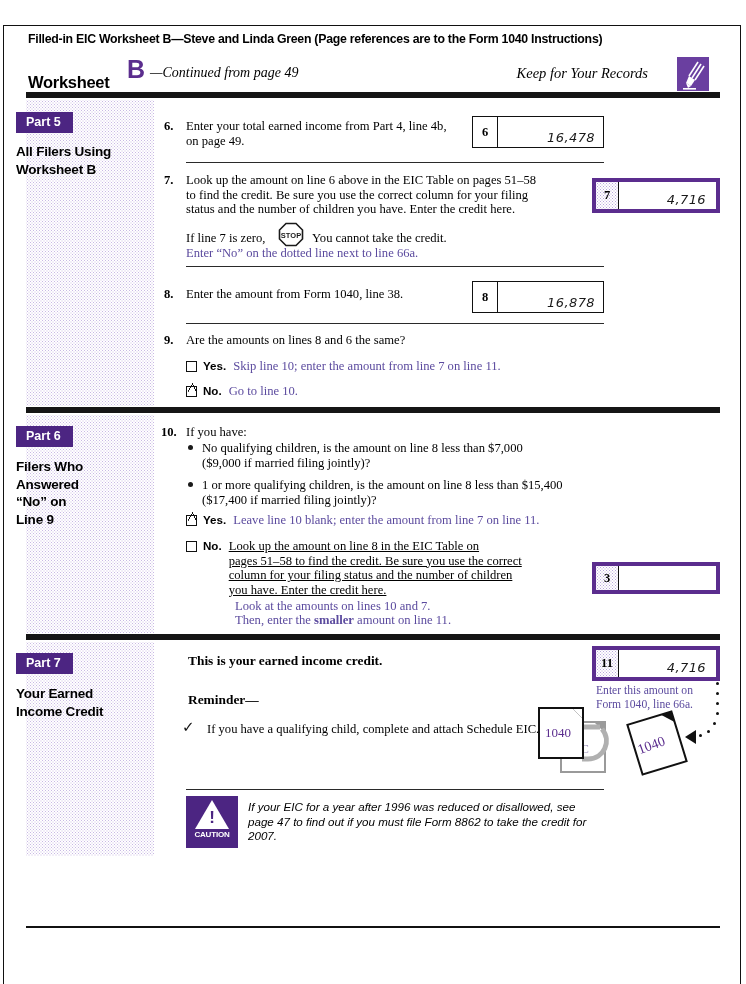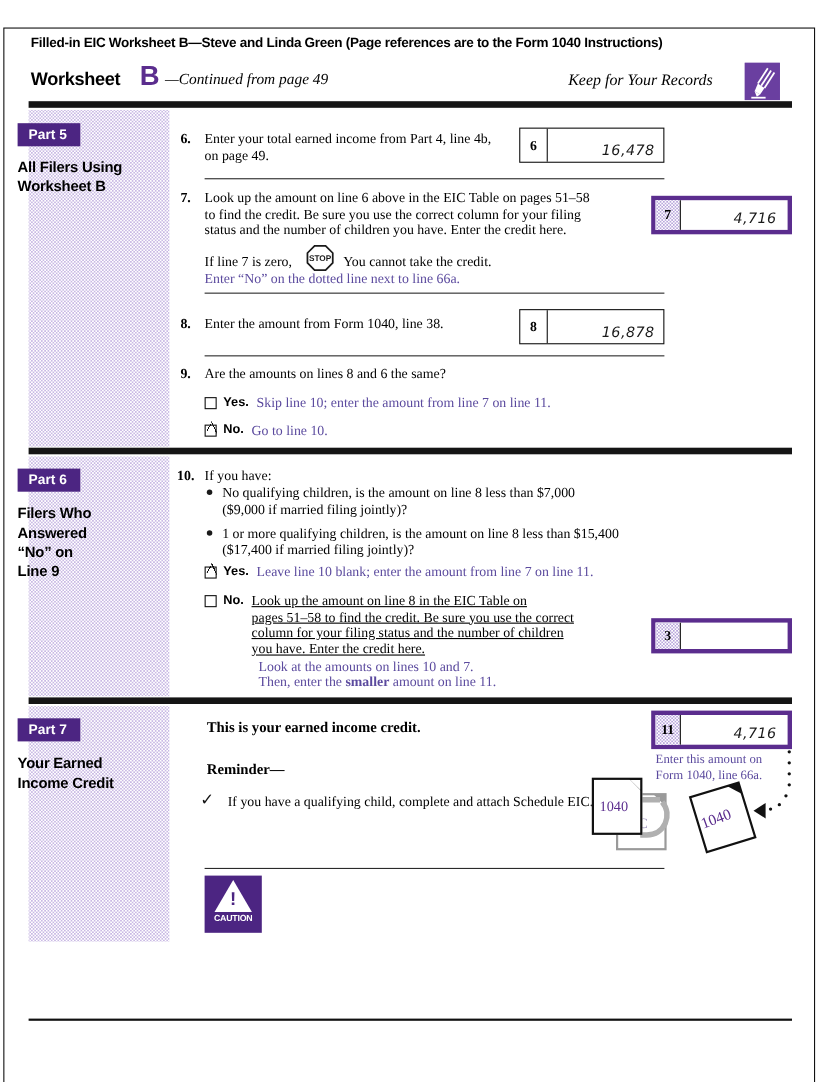--- a/index.html
+++ b/index.html
@@ -20,21 +20,21 @@
   .hdr-title{
     position:absolute;left:24px;top:6px;width:700px;
     font-family:"Liberation Sans", sans-serif;
     font-weight:bold;font-size:12.3px;letter-spacing:-0.25px;
     white-space:nowrap;color:#000;
   }
   .ws-line{position:absolute;left:24px;top:33px;width:690px;height:30px;}
   .ws-word{
     font-family:"Liberation Sans", sans-serif;
     font-weight:bold;font-size:16.5px;color:#000;letter-spacing:-0.3px;
-    position:absolute;left:0;top:4px;
+    position:absolute;left:0;top:14px;
   }
   .ws-letter{
     position:absolute;left:99px;top:-2px;
     font-family:"Liberation Sans", sans-serif;
     font-weight:bold;font-size:25px;color:#5B2D8E;line-height:1;
   }
   .ws-cont{
     position:absolute;left:122px;top:6px;
     font-family:"Liberation Serif", serif;
     font-style:italic;font-size:14px;color:#000;
@@ -443,17 +443,20 @@
       <span class="dot" style="left:87px;top:-30px;"></span>
     </div>
   </div>
 
   <div class="hairline" style="left:182px;top:763px;width:418px;"></div>
 
   <div class="caution-ico" style="left:182px;top:770px;">
     <span class="caution-tri"></span>
     <span class="caution-word">CAUTION</span>
   </div>
+  <div class="caution-txt" style="left:244px;top:774px;width:400px;white-space:pre-line;">If your EIC for a year after 1996 was reduced or disallowed, see
+page 47 to find out if you must file Form 8862 to take the credit for
+2007.</div>
 
   <div class="botrule"></div>
 
 </div>
 </div>
 
 </body></html>

